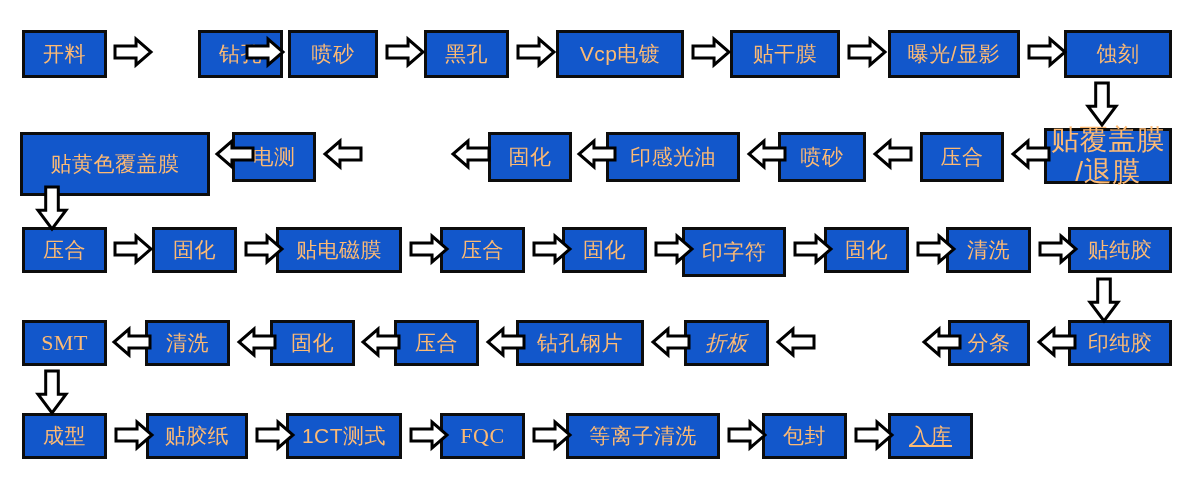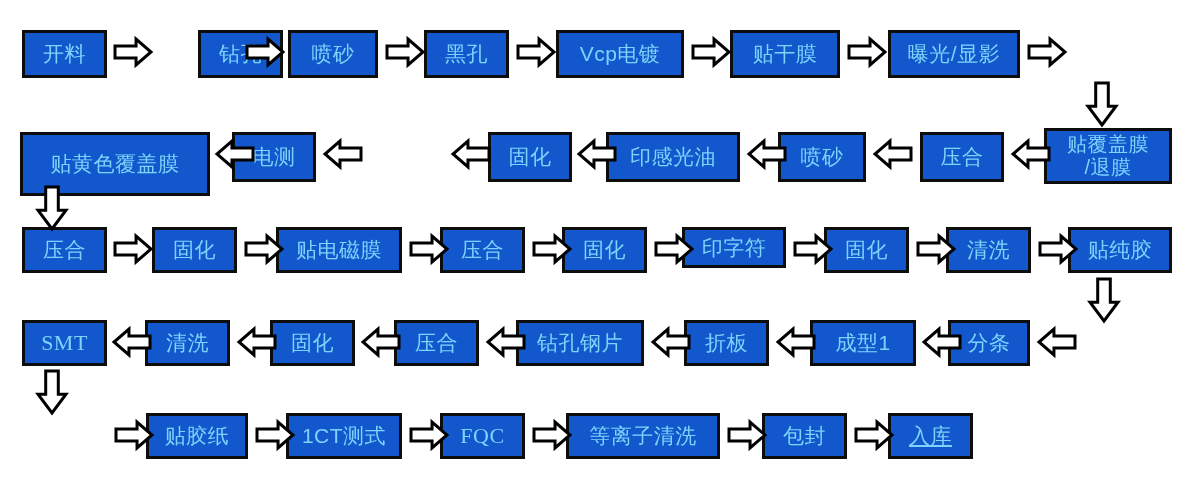--- a/index.html
+++ b/index.html
@@ -10,73 +10,75 @@
     font-family:"Liberation Sans","DejaVu Sans",sans-serif;
     overflow:hidden;
   }
   #canvas{position:relative;width:1200px;height:495px;}
 
   .node{
     position:absolute;
     box-sizing:border-box;
     background:#1257CB;
     border:3px solid #0d0d0d;
-    color:#7dd3fc;
+    color:#fdba74;
     display:flex;
     align-items:center;
     justify-content:center;
     text-align:center;
     font-size:21px;
     line-height:1.12;
     letter-spacing:0.5px;
     white-space:pre-line;
     font-family:"Liberation Sans","DejaVu Sans",sans-serif;
   }
-  .node.two-line{font-size:20px;line-height:1.15;}
+  .node.two-line{font-size:28px;line-height:1.15;}
   .node.latin{font-family:"Liberation Serif","DejaVu Serif",serif;font-size:22px;}
 
   .arrow{position:absolute;}
   .arrow svg{display:block;overflow:visible;}
 </style>
 </head>
 <body>
 
 <div id="canvas">
     <div class="node" style="left: 22px; top: 30px; width: 85px; height: 48px;">开料</div>
     <div class="node" style="left: 152px; top: 30px; width: 85px; height: 48px; margin-left: 46px;">钻孔</div>
     <div class="node" style="left: 288px; top: 30px; width: 90px; height: 48px;">喷砂</div>
     <div class="node" style="left: 424px; top: 30px; width: 85px; height: 48px;">黑孔</div>
     <div class="node" style="left: 556px; top: 30px; width: 128px; height: 48px;">Vcp电镀</div>
     <div class="node" style="left: 730px; top: 30px; width: 110px; height: 48px;">贴干膜</div>
     <div class="node" style="left: 888px; top: 30px; width: 132px; height: 48px;">曝光/显影</div>
+    <div class="node" style="left: 1064px; top: 30px; width: 108px; height: 48px;">蚀刻</div>
     <div class="node" style="left: 20px; top: 132px; width: 190px; height: 64px;">贴黄色覆盖膜</div>
     <div class="node" style="left: 232px; top: 132px; width: 84px; height: 50px;">电测</div>
     <div class="node" style="left: 488px; top: 132px; width: 84px; height: 50px;">固化</div>
     <div class="node" style="left: 606px; top: 132px; width: 134px; height: 50px;">印感光油</div>
     <div class="node" style="left: 778px; top: 132px; width: 88px; height: 50px;">喷砂</div>
     <div class="node" style="left: 920px; top: 132px; width: 84px; height: 50px;">压合</div>
     <div class="node two-line" style="left: 1044px; top: 128px; width: 128px; height: 56px;">贴覆盖膜
 /退膜</div>
     <div class="node" style="left: 22px; top: 227px; width: 85px; height: 46px;">压合</div>
     <div class="node" style="left: 152px; top: 227px; width: 85px; height: 46px;">固化</div>
     <div class="node" style="left: 276px; top: 227px; width: 126px; height: 46px;">贴电磁膜</div>
     <div class="node" style="left: 440px; top: 227px; width: 85px; height: 46px;">压合</div>
     <div class="node" style="left: 562px; top: 227px; width: 85px; height: 46px;">固化</div>
-    <div class="node" style="left: 682px; top: 227px; width: 104px; height: 41px;">印字符</div>
+    <div class="node" style="left: 682px; top: 227px; width: 104px; height: 50px;">印字符</div>
     <div class="node" style="left: 824px; top: 227px; width: 85px; height: 46px;">固化</div>
     <div class="node" style="left: 946px; top: 227px; width: 85px; height: 46px;">清洗</div>
     <div class="node" style="left: 1068px; top: 227px; width: 104px; height: 46px;">贴纯胶</div>
     <div class="node latin" style="left: 22px; top: 320px; width: 85px; height: 46px;">SMT</div>
     <div class="node" style="left: 145px; top: 320px; width: 85px; height: 46px;">清洗</div>
     <div class="node" style="left: 270px; top: 320px; width: 85px; height: 46px;">固化</div>
     <div class="node" style="left: 394px; top: 320px; width: 85px; height: 46px;">压合</div>
     <div class="node" style="left: 516px; top: 320px; width: 128px; height: 46px;">钻孔钢片</div>
-    <div class="node" style="left: 684px; top: 320px; width: 85px; height: 46px;">折板</div>
-    <div class="node" style="left: 810px; top: 320px; width: 106px; height: 46px;">成型1</div>
+    <div class="node" style="left: 684px; top: 320px; width: 85px; height: 46px; font-style: italic;">折板</div>
     <div class="node" style="left: 948px; top: 320px; width: 82px; height: 46px;">分条</div>
+    <div class="node" style="left: 1068px; top: 320px; width: 104px; height: 46px;">印纯胶</div>
+    <div class="node" style="left: 22px; top: 413px; width: 85px; height: 46px;">成型</div>
     <div class="node" style="left: 146px; top: 413px; width: 102px; height: 46px;">贴胶纸</div>
     <div class="node" style="left: 286px; top: 413px; width: 116px; height: 46px;">1CT测式</div>
     <div class="node latin" style="left: 440px; top: 413px; width: 85px; height: 46px;">FQC</div>
     <div class="node" style="left: 566px; top: 413px; width: 154px; height: 46px;">等离子清洗</div>
     <div class="node" style="left: 762px; top: 413px; width: 85px; height: 46px;">包封</div>
     <div class="node" style="left: 888px; top: 413px; width: 85px; height: 46px; text-decoration: underline;">入库</div>
     <div class="arrow" style="left: 114px; top: 38px;">
       <svg width="38" height="28" viewBox="0 0 38 28">
         <polygon points="1,8.120000000000001 22.04,8.120000000000001 22.04,1 37,14 22.04,27 22.04,19.88 1,19.88" fill="#ffffff" stroke="#000000" stroke-width="3" stroke-linejoin="miter"></polygon>
       </svg>

